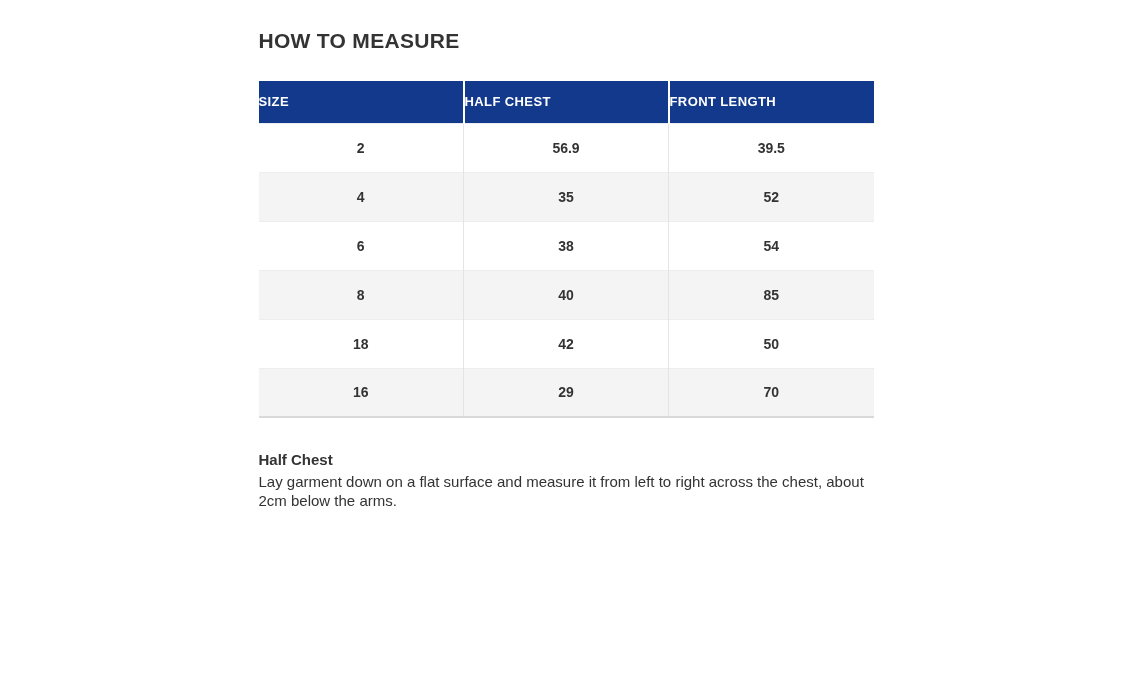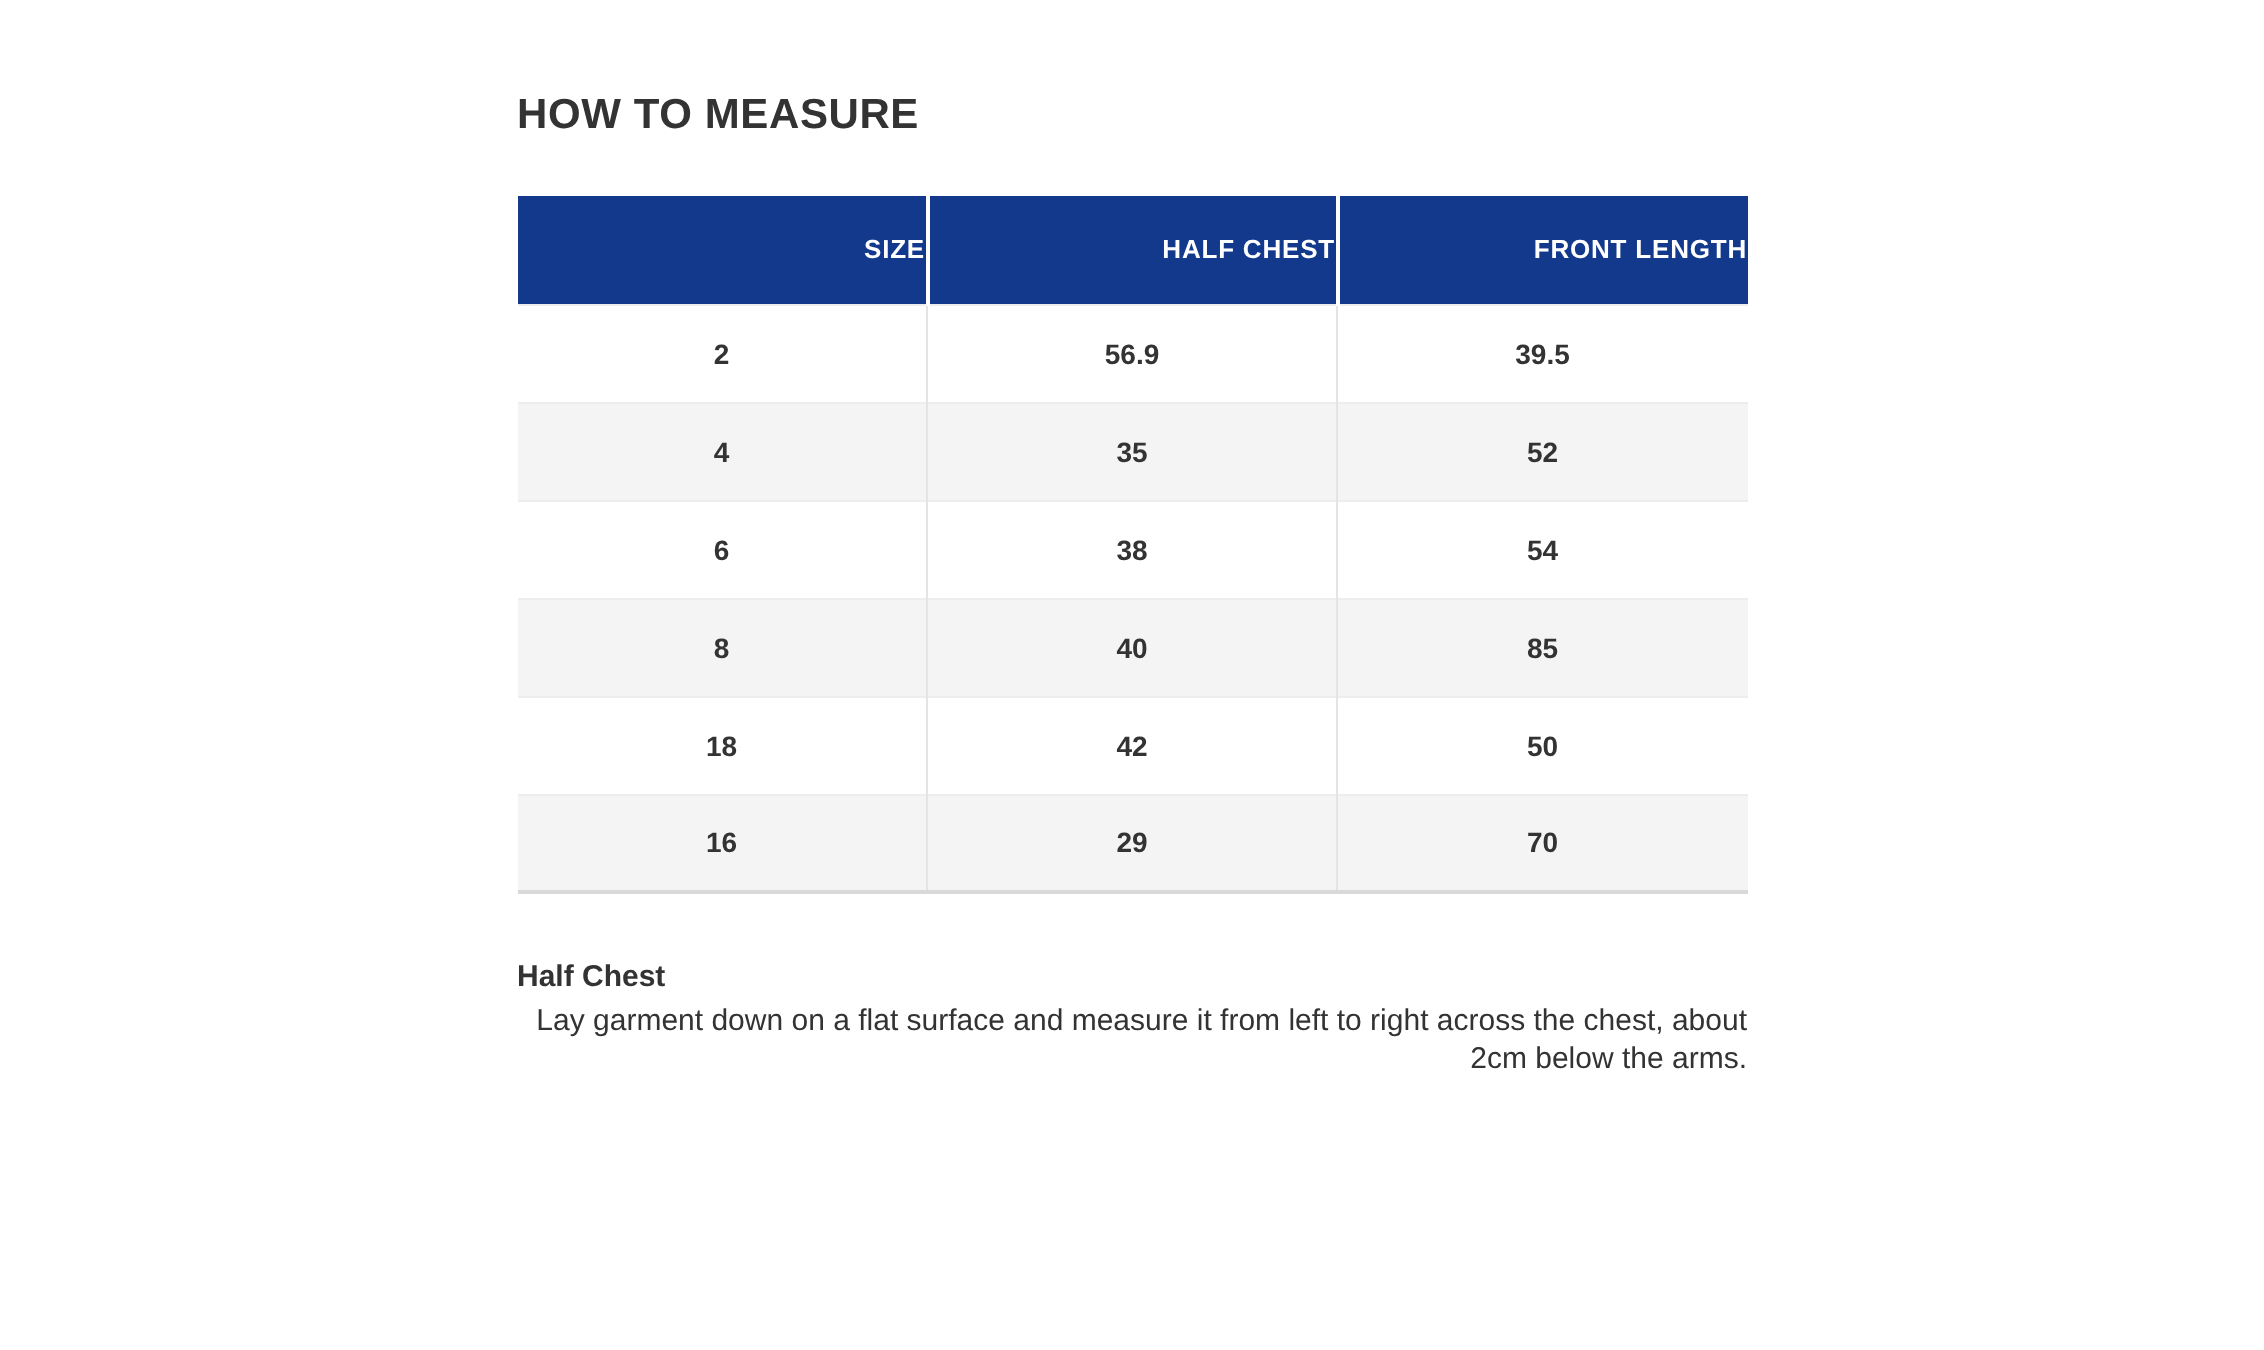--- a/index.html
+++ b/index.html
@@ -21,43 +21,43 @@
   }
   .viewport {
     width: 1132px;
     height: 675px;
     background: #ffffff;
     overflow: hidden;
   }
   .content {
     width: 615px;
     margin: 0 auto;
-    padding-top: 46px;
+    padding-top: 29px;
   }
   .page-title {
     font-size: 21px;
     font-weight: 700;
     letter-spacing: 0.3px;
     color: #333333;
     margin: 0 0 28px 0;
   }
   table.size-chart {
     width: 100%;
     border-collapse: collapse;
     table-layout: fixed;
     border-bottom: 2px solid var(--table-bottom);
   }
   table.size-chart thead th {
     background: var(--header-bg);
     color: var(--header-text);
     font-size: 13px;
     font-weight: 700;
     letter-spacing: 0.4px;
-    height: 54px;
-    text-align: right;
+    height: 42px;
+    text-align: left;
     vertical-align: middle;
     padding: 0;
   }
   table.size-chart thead th + th {
     border-left: 2px solid #ffffff;
   }
   table.size-chart tbody tr {
     border-top: 1px solid var(--row-sep);
   }
   table.size-chart tbody tr:nth-child(even) {
@@ -84,21 +84,20 @@
     font-weight: 700;
     color: #333333;
     margin: 0 0 5px 0;
   }
   .notes-body {
     font-size: 15px;
     font-weight: 400;
     color: #333333;
     line-height: 1.25;
     margin: 0;
-    text-align: right;
   }
 </style>
 </head>
 <body>
 
 <div class="viewport">
   <div class="content">
 
     <h2 class="page-title">HOW TO MEASURE</h2>
 

